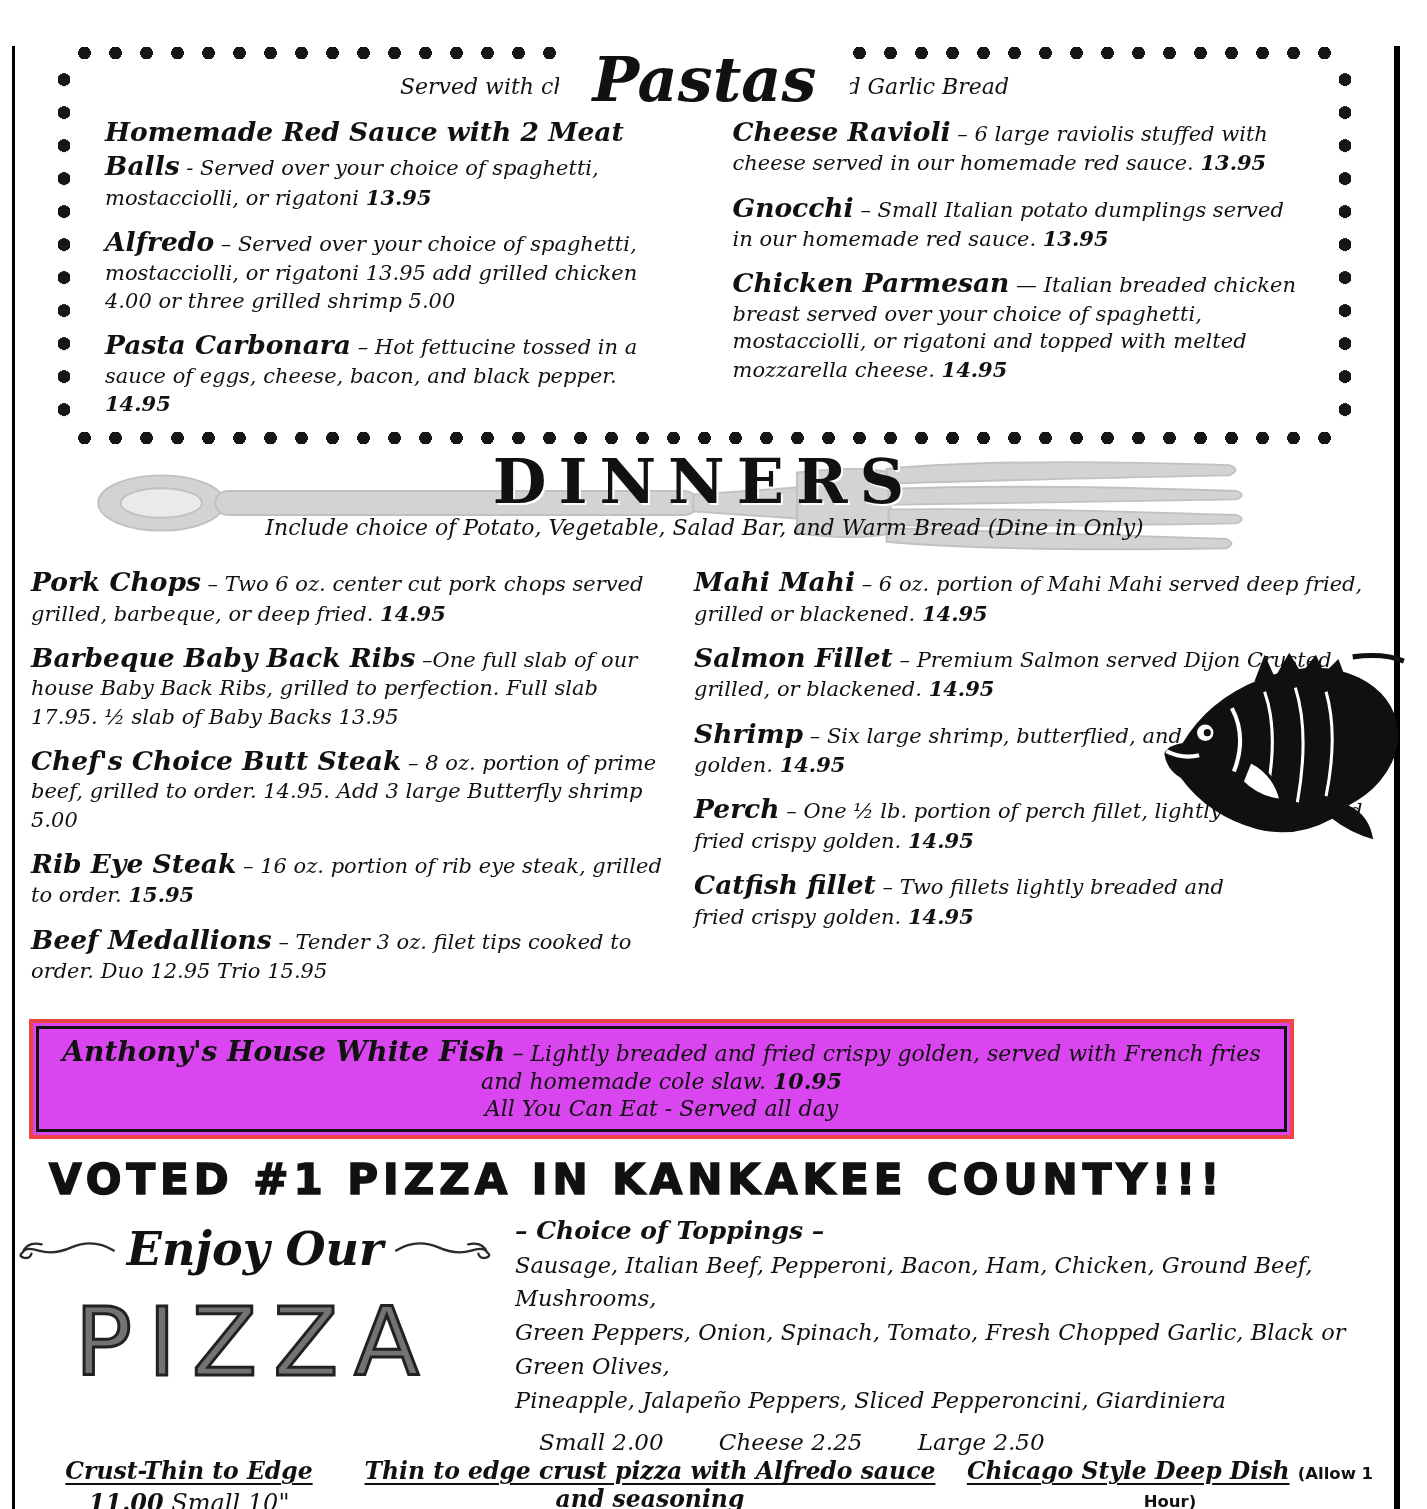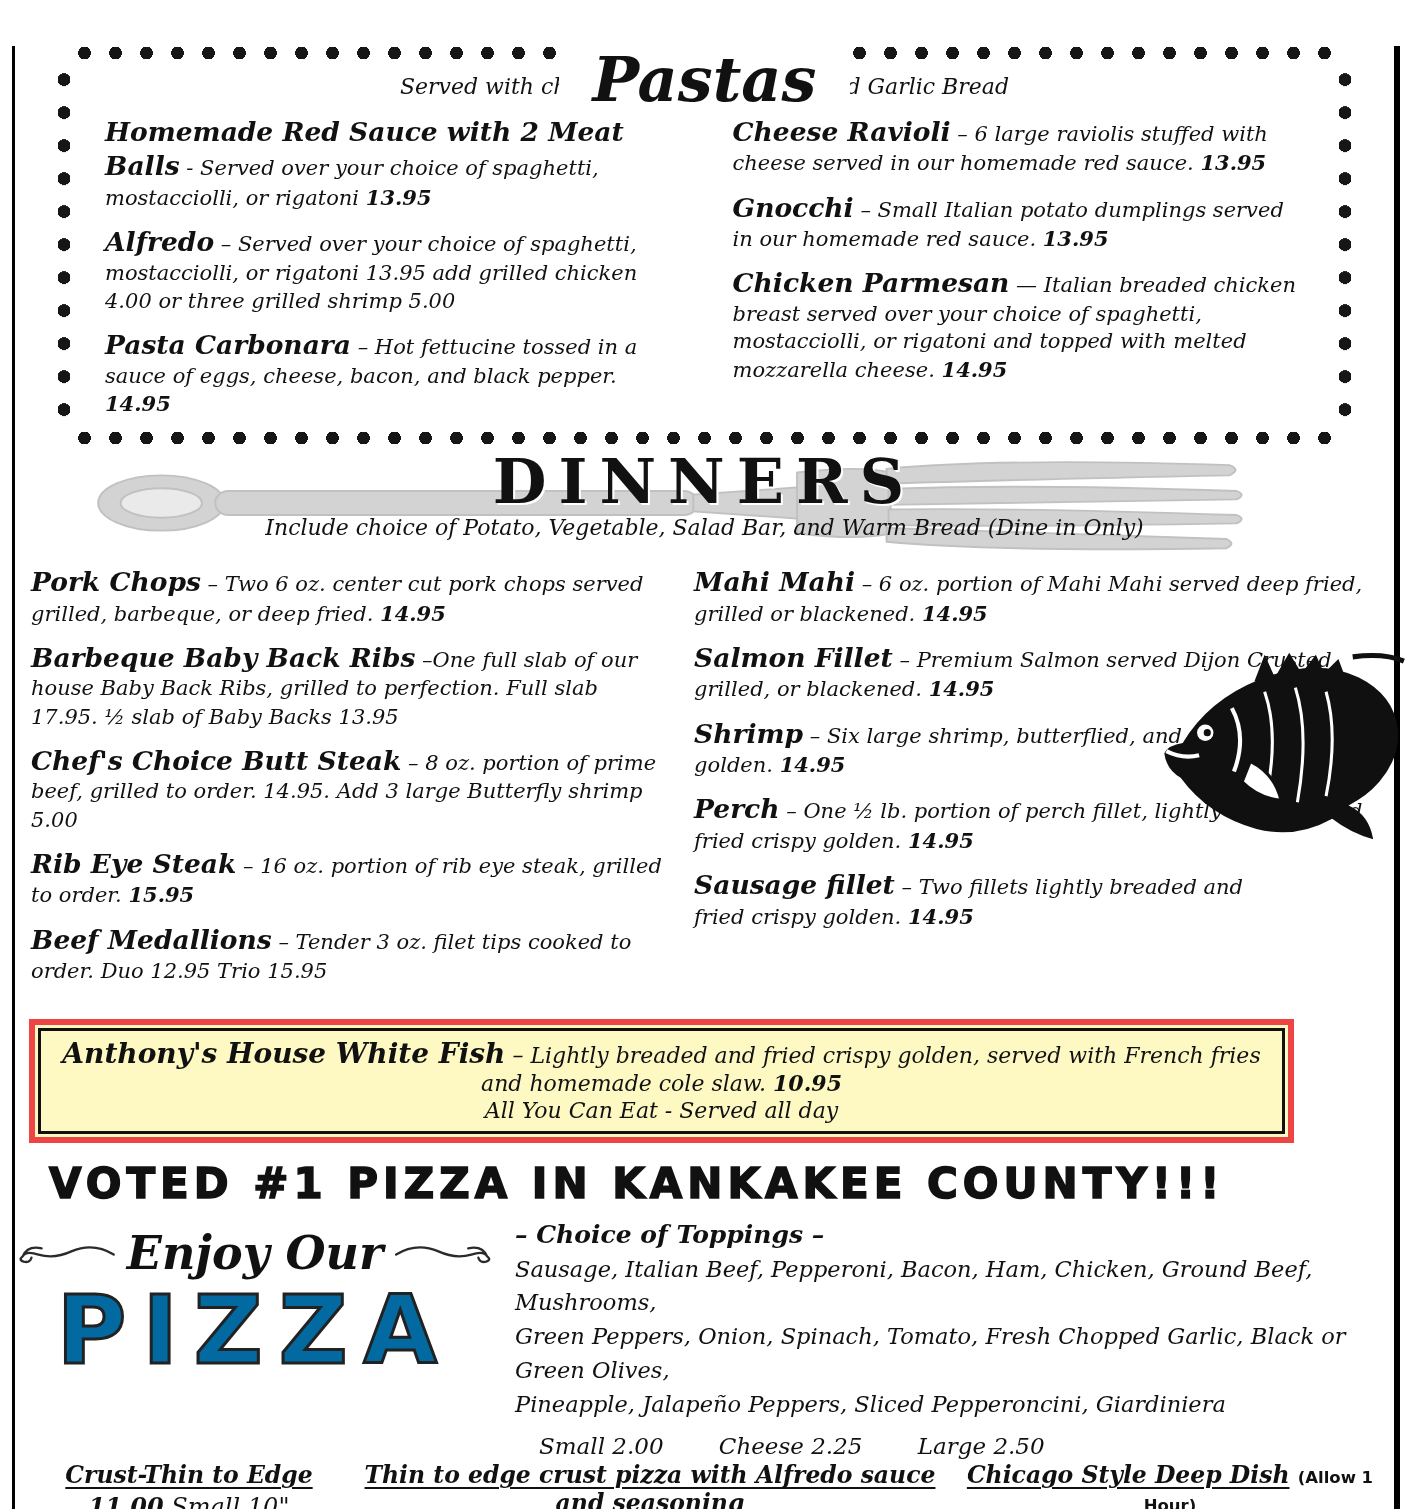--- a/index.html
+++ b/index.html
@@ -30,36 +30,36 @@
   
   .dinners-hd{position:relative;text-align:center;margin-top:12px;height:108px;}
   .fork-svg{position:absolute;left:70px;top:-8px;width:1180px;height:120px;opacity:.8;z-index:0;}
   .dinners-title{position:relative;z-index:1;font-weight:bold;font-size:62px;letter-spacing:12px;margin:0;line-height:1.0;text-shadow:2px 2px 0 #fff;}
   .dinners-sub{position:relative;z-index:1;font-style:italic;font-size:22px;margin-top:2px;}
   .dinners-cols{display:flex;gap:30px;padding:6px 16px 0 16px;}
   .dinners-cols .col-l{flex:0 0 47%;}
   .dinners-cols .col-r{flex:1;}
   .fish-svg{position:absolute;right:-14px;top:592px;width:256px;height:216px;z-index:3;}
   
-  .wf-outer{margin:20px 100px 0 14px;border:6px solid #ef4444;padding:3px;position:relative;z-index:2;background:#fef9c3;}
+  .wf-outer{margin:20px 100px 0 14px;border:4px solid #ef4444;padding:3px;position:relative;z-index:2;background:#d946ef;}
   .wf-inner{border:3px solid #111;padding:6px 20px 8px;text-align:center;}
   .wf-line1{font-style:italic;font-size:22px;}
   .wf-line1 .nm{font-weight:bold;font-size:28px;}
   .wf-line1 .pr{font-weight:bold;}
   .wf-line2{font-style:italic;font-size:22px;margin-top:2px;}
   
   .voted{font-family:"DejaVu Sans", sans-serif;font-weight:900;font-size:42px;letter-spacing:5px;margin:16px 0 0 34px;-webkit-text-stroke:1.6px #111;white-space:nowrap;}
   
   .pizza-row{display:flex;margin-top:8px;gap:20px;}
   .pizza-logo{width:480px;text-align:center;padding-top:10px;}
   .enjoy{display:flex;align-items:center;justify-content:center;gap:10px;}
   .enjoy-text{font-style:italic;font-weight:bold;font-size:46px;white-space:nowrap;}
   .swirl{width:110px;height:34px;}
   .swirl.flip{transform:scaleX(-1);}
-  .pizza-word{font-family:"DejaVu Sans", sans-serif;font-weight:bold;font-size:95px;line-height:1.02;letter-spacing:16px;color:#0369a1;-webkit-text-stroke:3px #222;margin-top:2px;}
+  .pizza-word{font-family:"DejaVu Sans", sans-serif;font-weight:normal;font-size:95px;line-height:1.02;letter-spacing:16px;color:#737373;-webkit-text-stroke:3px #222;margin-top:18px;}
   @supports not (-webkit-text-stroke:1px #000){.pizza-word{color:#222;}}
   .toppings{flex:1;text-align:left;padding:2px 36px 0 0;}
   .top-title{font-weight:bold;font-style:italic;font-size:25px;margin:2px 0 4px;}
   .top-line{font-style:italic;font-size:22.5px;line-height:1.5;}
   .top-sizes{margin-top:12px;font-style:italic;font-size:23px;}
   .top-sizes .pair{margin:0 24px;}
   
   .pz-cols{display:flex;margin-top:2px;padding:0 14px;align-items:flex-start;}
   .pz-col{text-align:center;}
   .pz-col.c1{flex:0 0 320px;}
@@ -122,21 +122,21 @@
         <p class="mi"><span class="nm">Barbeque Baby Back Ribs</span> <span>–One full slab of our house Baby Back Ribs, grilled to perfection.  Full slab 17.95.  ½ slab of Baby Backs 13.95</span> <span class="pr"></span></p>
         <p class="mi"><span class="nm">Chef's Choice Butt Steak</span> <span>– 8 oz. portion of prime beef, grilled to order. 14.95.  Add 3 large Butterfly shrimp 5.00</span> <span class="pr"></span></p>
         <p class="mi"><span class="nm">Rib Eye Steak</span> <span>– 16 oz. portion of rib eye steak, grilled to order.</span> <span class="pr">15.95</span></p>
         <p class="mi"><span class="nm">Beef Medallions</span> <span>– Tender 3 oz. filet tips cooked to order. Duo 12.95 Trio 15.95</span> <span class="pr"></span></p>
       </div>
       <div class="col-r">
         <p class="mi"><span class="nm">Mahi Mahi</span> <span>– 6 oz. portion of Mahi Mahi served deep fried, grilled or blackened.</span> <span class="pr">14.95</span></p>
         <p class="mi"><span class="nm">Salmon Fillet</span> <span>– Premium Salmon served Dijon Crusted, grilled, or blackened.</span> <span class="pr">14.95</span></p>
         <p class="mi"><span class="nm">Shrimp</span> <span>– Six large shrimp, butterflied, and deep fried crispy golden.</span> <span class="pr">14.95</span></p>
         <p class="mi"><span class="nm">Perch</span> <span>– One ½ lb. portion of perch fillet, lightly breaded and fried crispy golden.</span> <span class="pr">14.95</span></p>
-        <p class="mi" style="max-width:560px;"><span class="nm">Sausage fillet</span> <span>– Two fillets lightly breaded and fried crispy golden.</span> <span class="pr">14.95</span></p>
+        <p class="mi" style="max-width:560px;"><span class="nm">Catfish fillet</span> <span>– Two fillets lightly breaded and fried crispy golden.</span> <span class="pr">14.95</span></p>
       </div>
     </div>
   </section>
 
   <svg class="fish-svg" viewBox="0 0 250 210">
     <path d="M12 112 Q16 104 30 102 Q55 60 105 40 Q160 18 202 38 Q236 55 240 88 Q243 115 222 140 Q210 154 192 163 Q212 172 216 196 Q194 190 176 176 Q140 196 102 186 Q55 173 28 136 Q14 128 12 112 Z" fill="#101010"></path>
     <path d="M100 42 L110 16 L120 38 L134 14 L146 34 L160 16 L168 34 L182 20 L188 36 Z" fill="#101010"></path>
     <circle cx="52" cy="92" r="8" fill="#fff"></circle>
       <circle cx="54" cy="92" r="3.5" fill="#101010"></circle>
     <path d="M14 110 Q30 118 46 114" stroke="#fff" stroke-width="4" fill="none"></path>

